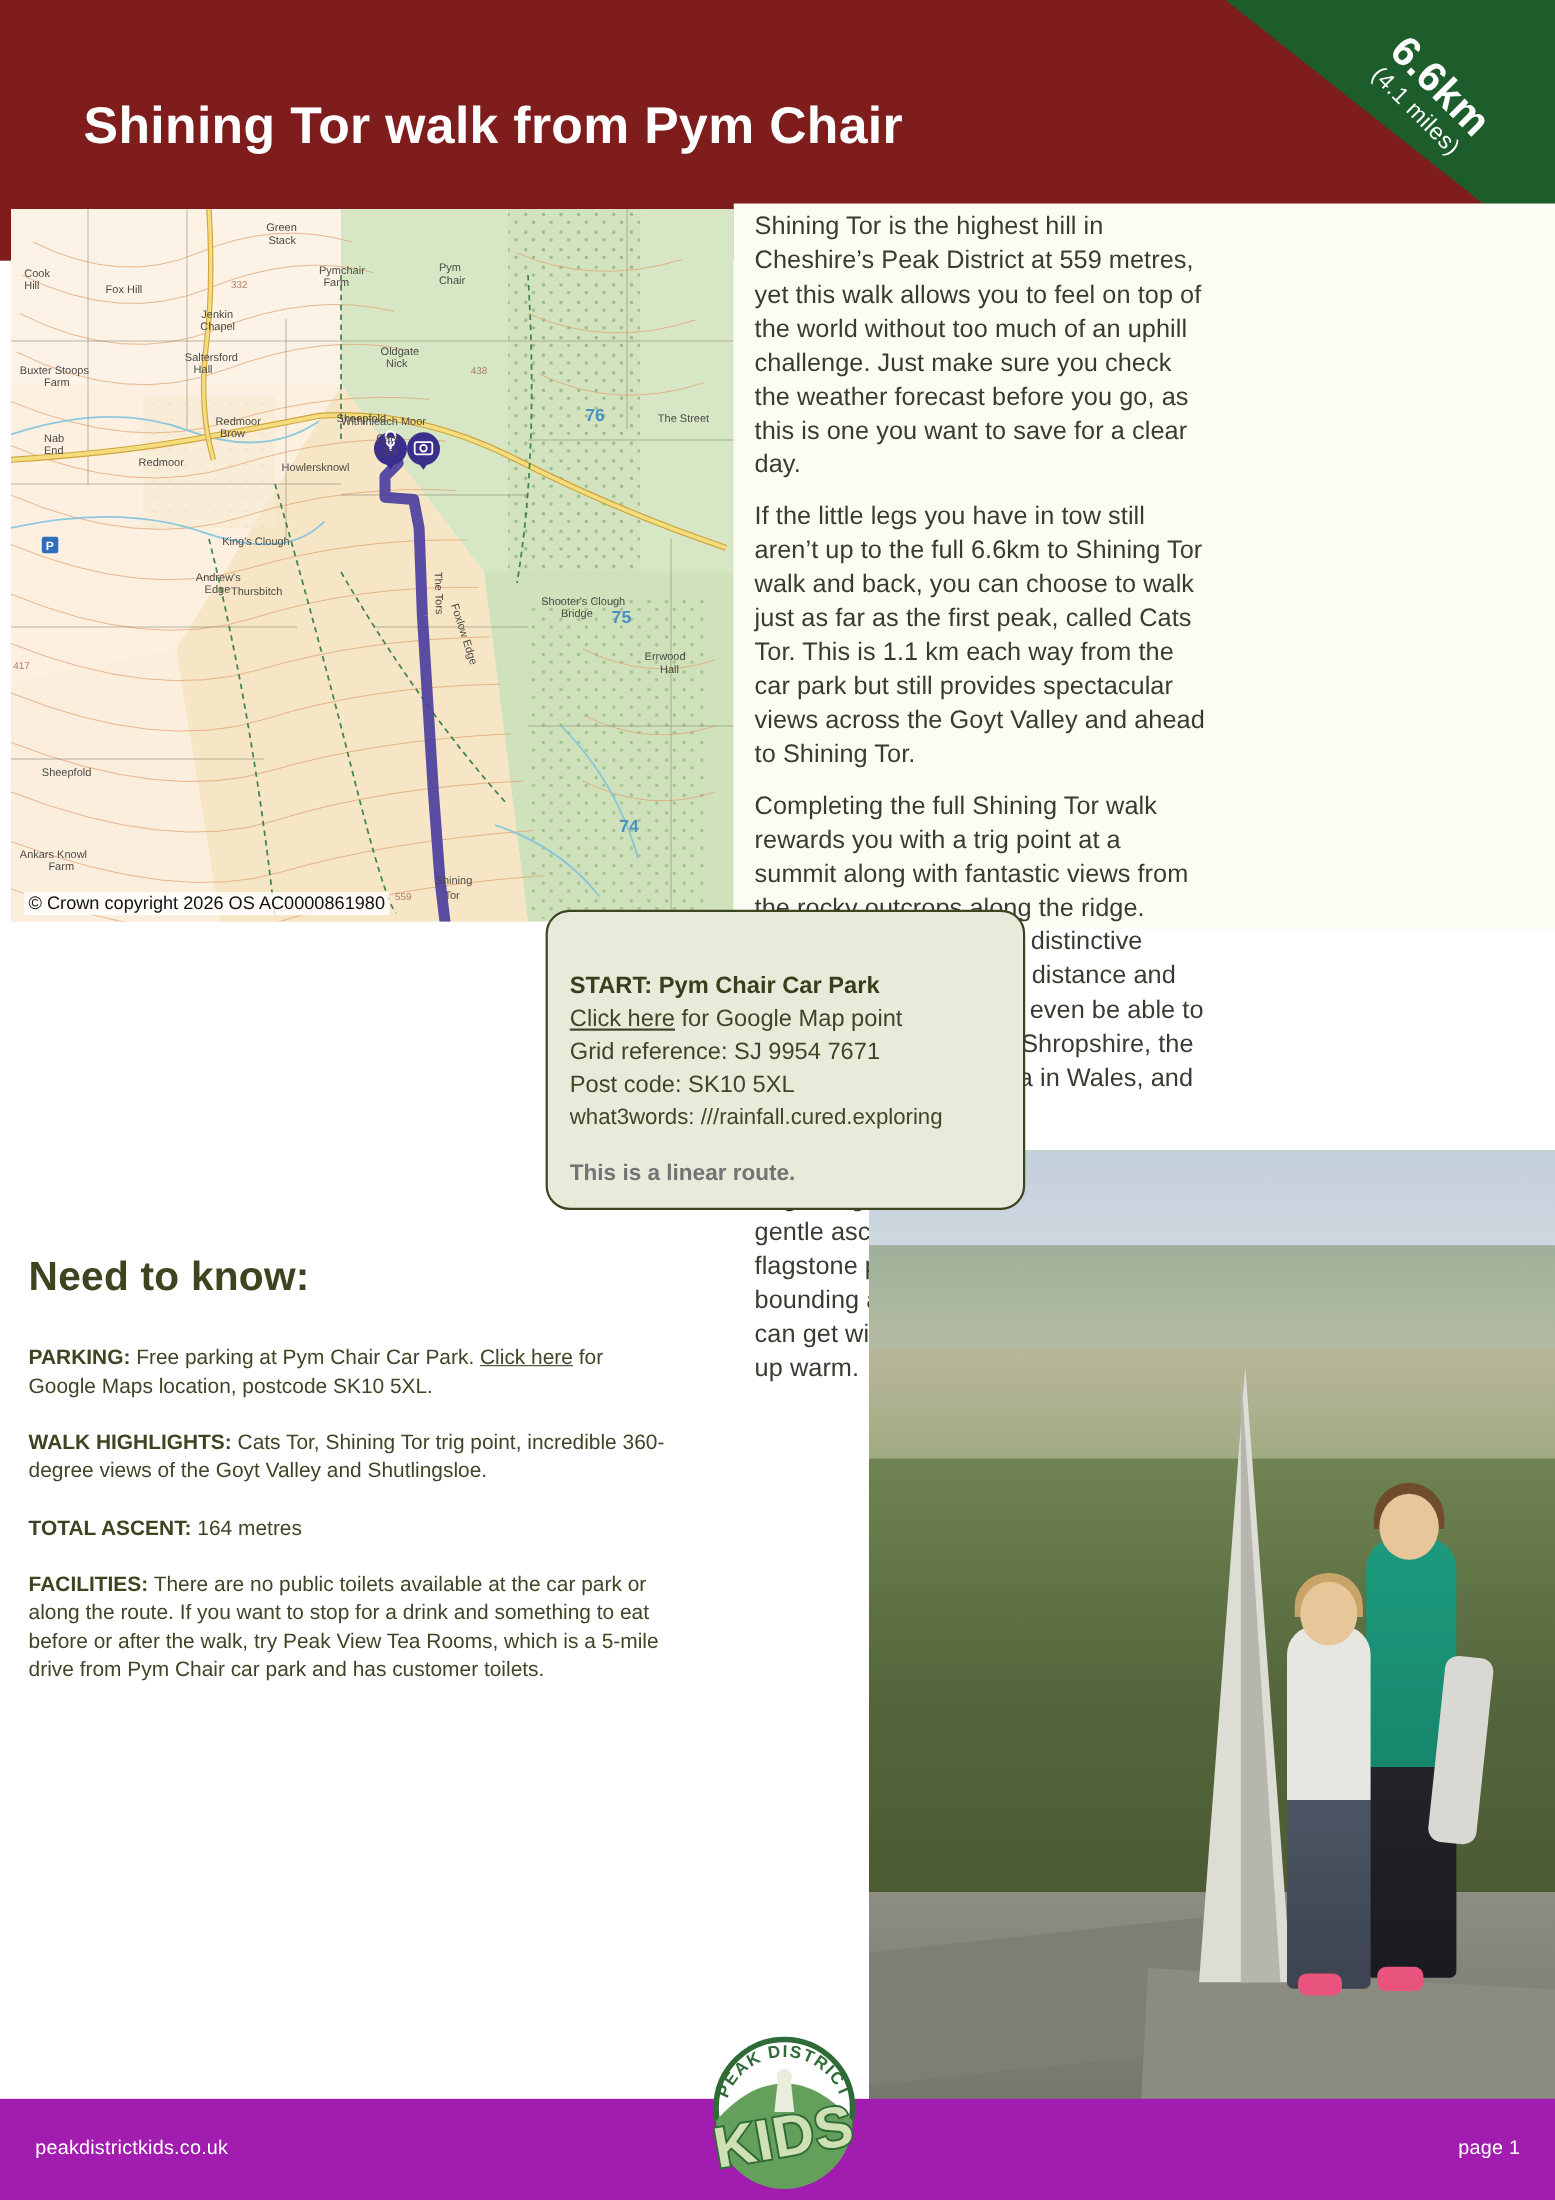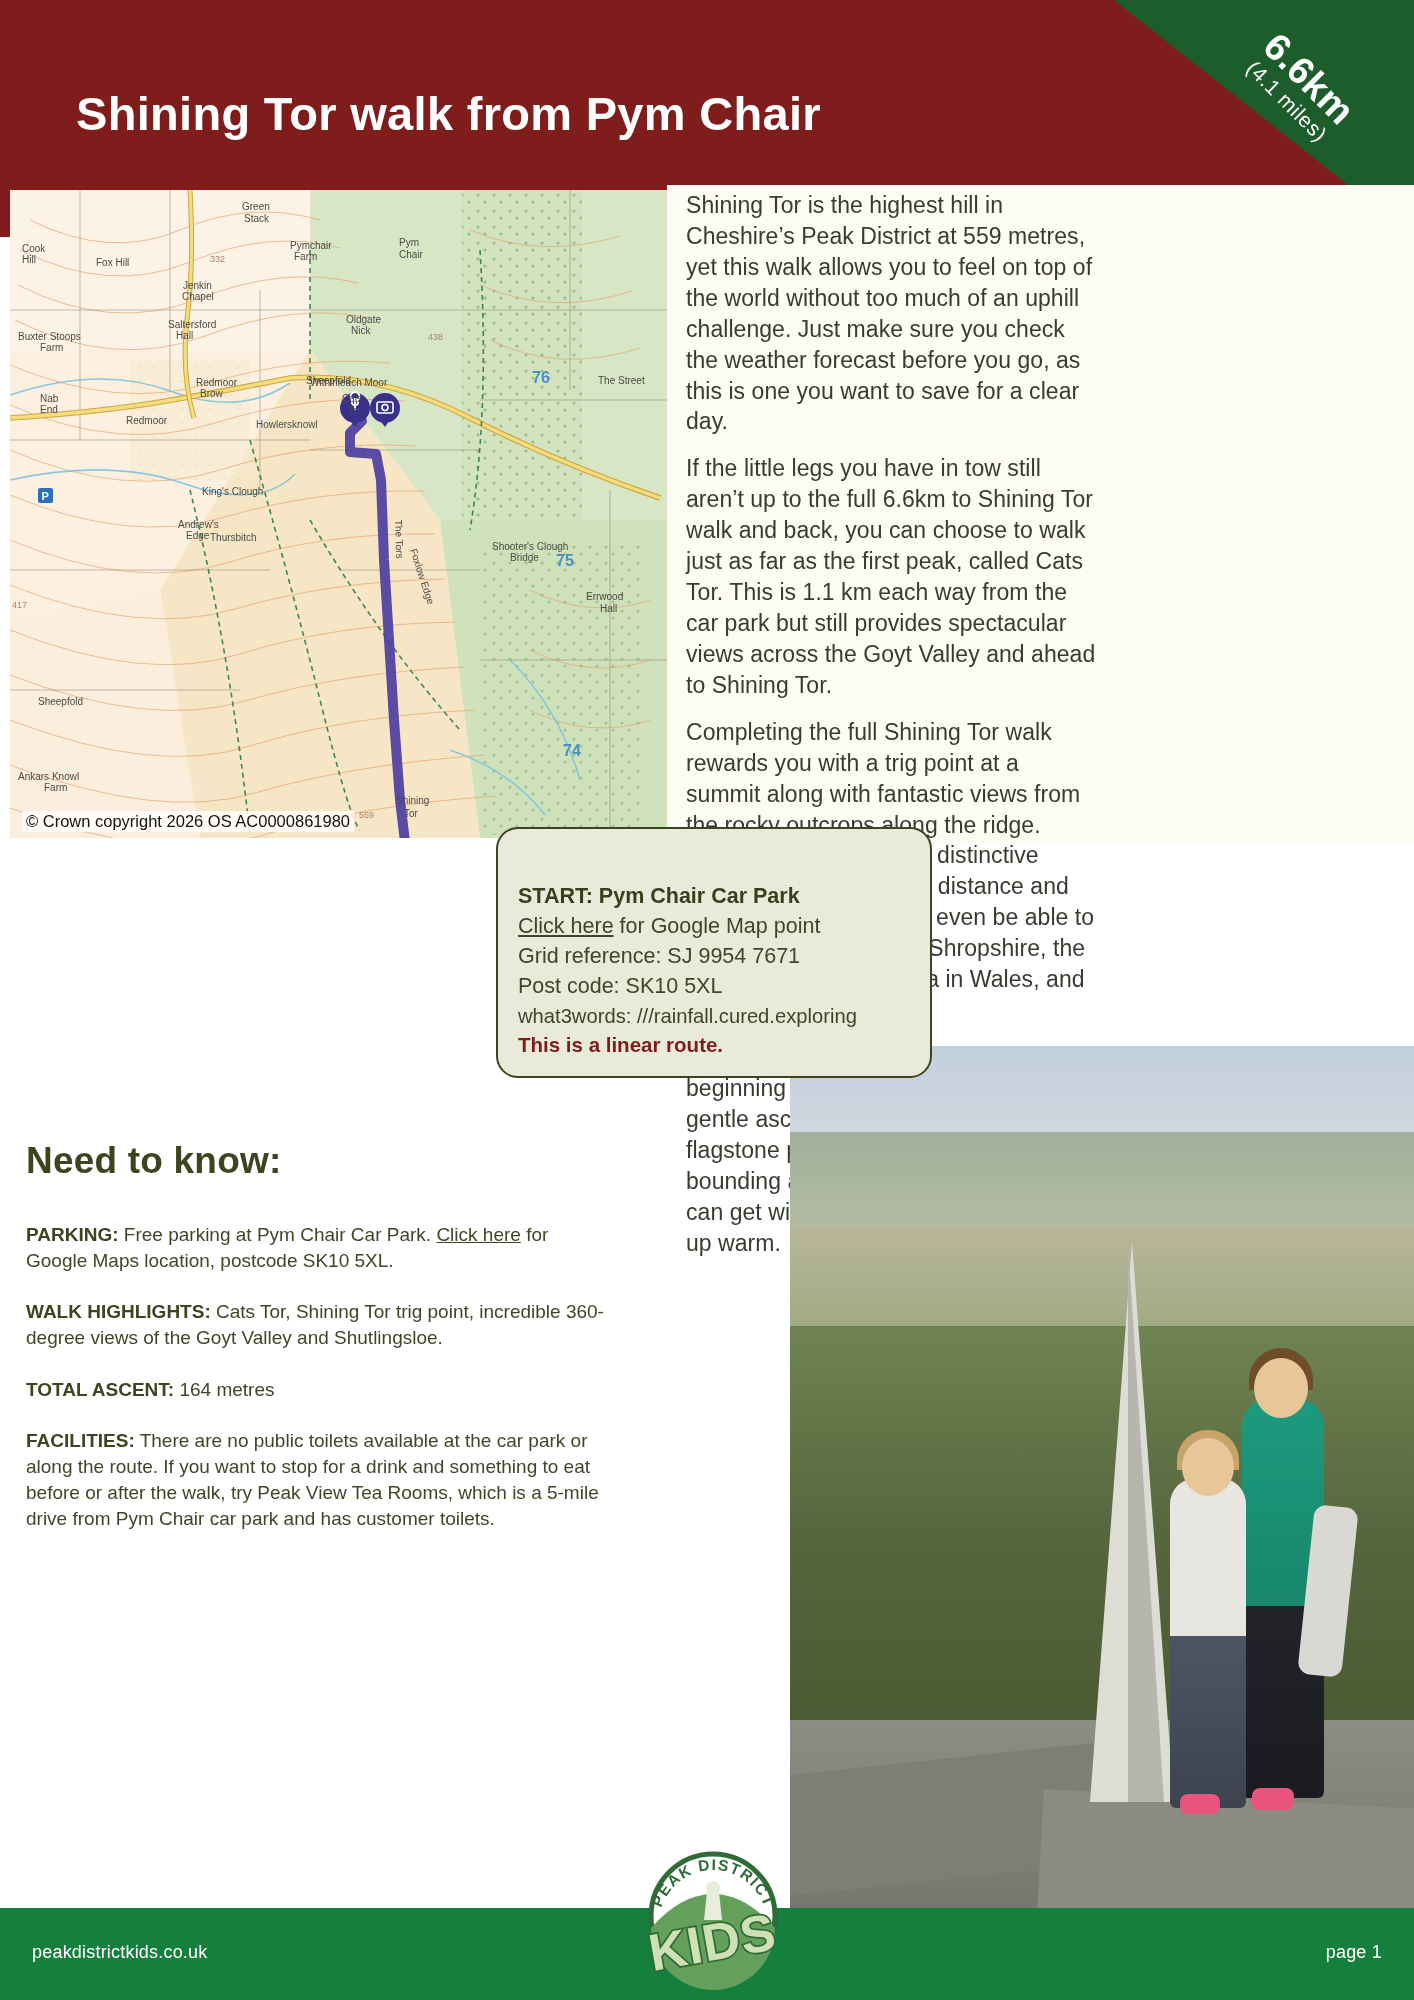--- a/index.html
+++ b/index.html
@@ -144,21 +144,21 @@
     border-radius: 22px;
     z-index: 6;
   }
   .start-box .ln {
     font-size: 21.5px;
     line-height: 1.395;
     color: #3f4526;
     white-space: nowrap;
   }
   .start-box .ln.b { font-weight: bold; color: #36401c; margin-top: 36px; }
-  .start-box .linear { margin-top: 1px; font-weight: bold; font-size: 20.5px; color: #7f1d1d; }
+  .start-box .linear { margin-top: 23px; font-weight: bold; font-size: 20.5px; color: #737373; }
   .start-box .w3w { font-size: 20.2px; }
 
   
   .photo {
     position: absolute;
     left: 790px; top: 1046px;
     width: 624px; height: 874px;
     overflow: hidden;
     background: #8a9c6e;
   }
@@ -209,21 +209,21 @@
   .ph-slab-1 { position: absolute; left: -20px; bottom: 40px; width: 330px; height: 120px;
     background: #7e7e74; transform: rotate(-6deg); }
   .ph-slab-2 { position: absolute; left: 250px; bottom: -10px; width: 420px; height: 130px;
     background: #8b8b80; transform: rotate(3deg); }
 
   
   .footer {
     position: absolute;
     left: 0; bottom: 0;
     width: 1414px; height: 92px;
-    background: #15803d;
+    background: #a21caf;
     z-index: 8;
   }
   .footer-left {
     position: absolute; left: 32px; top: 34px;
     font-size: 18px; color: #ffffff; letter-spacing: 0.2px;
   }
   .footer-right {
     position: absolute; right: 32px; top: 34px;
     font-size: 18px; color: #ffffff; letter-spacing: 0.2px;
   }

